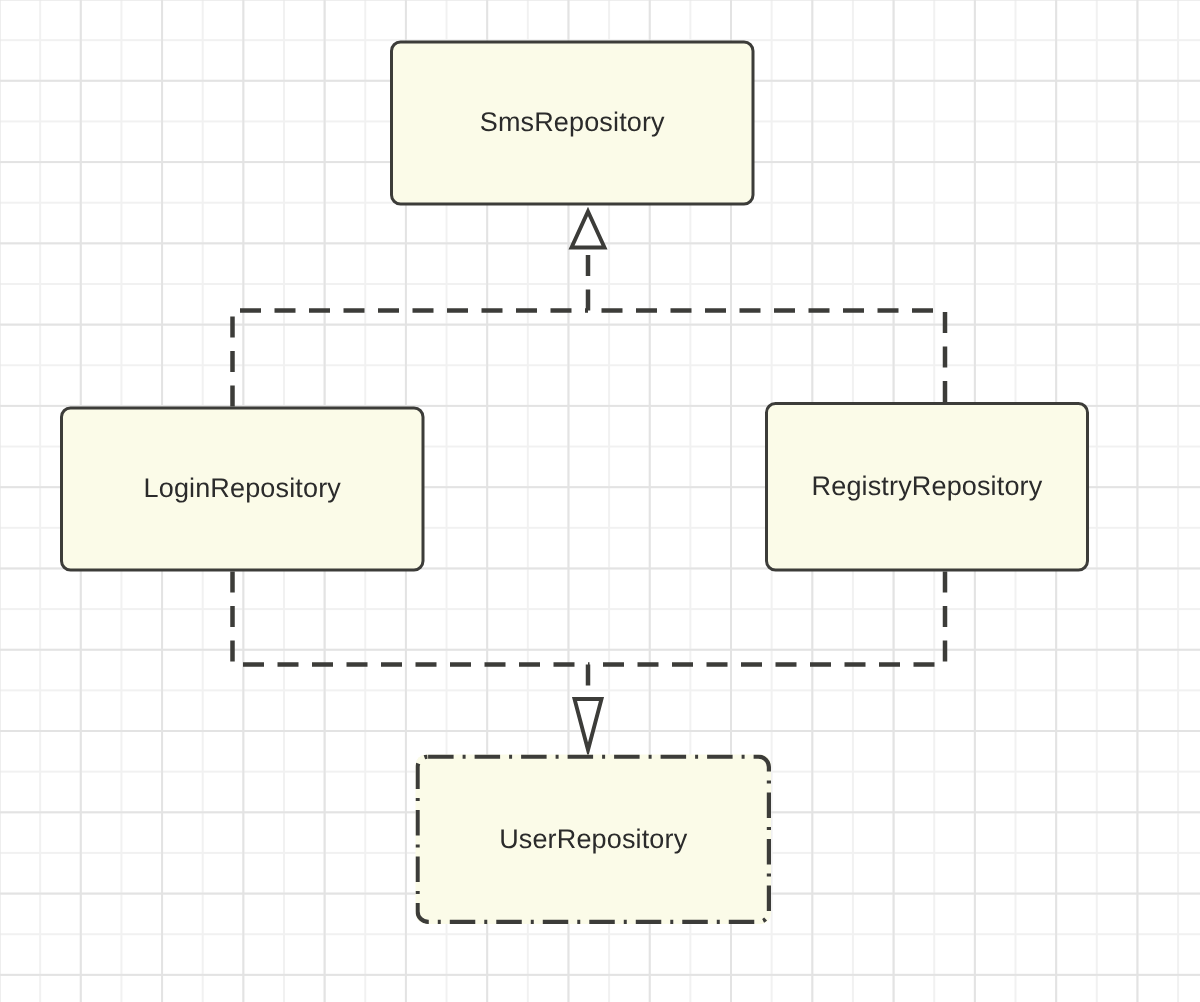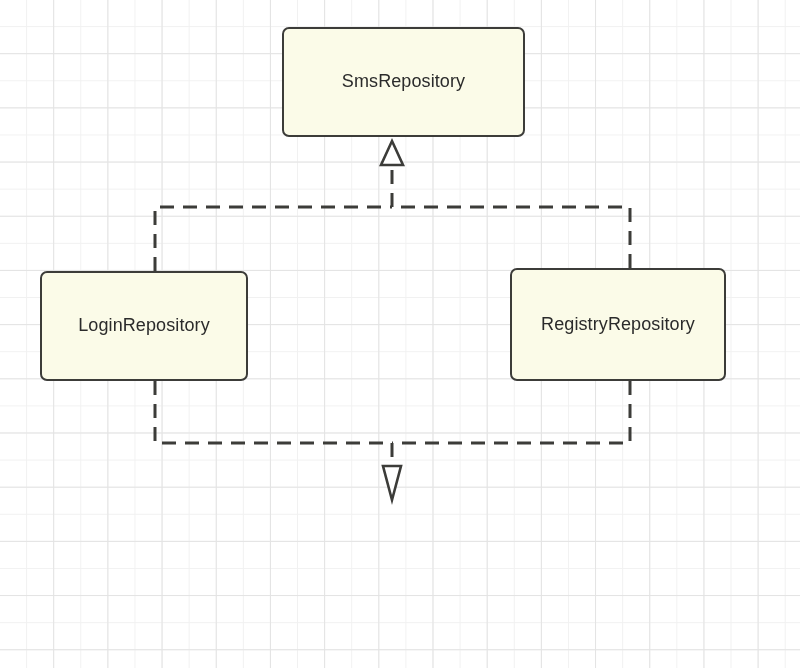--- a/index.html
+++ b/index.html
@@ -82,26 +82,32 @@
     <polygon points="392,141 403,165 381,165" fill="#ffffff" stroke="#3c3c39" stroke-width="2.6" stroke-linejoin="miter"></polygon>
 
     <path d="M 155 381 L 155 443 L 392 443" fill="none" stroke="#3c3c39" stroke-width="3" stroke-dasharray="14 9" stroke-linecap="butt"></path>
     <path d="M 630 381 L 630 443 L 392 443" fill="none" stroke="#3c3c39" stroke-width="3" stroke-dasharray="14 9" stroke-linecap="butt"></path>
 
     <path d="M 392 443 L 392 468" fill="none" stroke="#3c3c39" stroke-width="3" stroke-dasharray="14 9" stroke-linecap="butt"></path>
 
     <polygon points="392,500 401,466 383,466" fill="#ffffff" stroke="#3c3c39" stroke-width="2.6" stroke-linejoin="miter"></polygon>
   </svg>
 
-  <div class="node solid" style="left:282px; top:27px; width:243px; height:110px;">
+  <div class="node solid" style="left:260px; top:27px; width:243px; height:110px;">
     <span class="node-label">SmsRepository</span>
   </div>
 
-  <div class="node solid" style="left:40px; top:271px; width:208px; height:110px;">
+  <div class="node solid" style="left:40px; top:271px; width:243px; height:110px;">
     <span class="node-label">LoginRepository</span>
   </div>
 
   <div class="node solid" style="left:510px; top:268px; width:216px; height:113px;">
     <span class="node-label">RegistryRepository</span>
   </div>
 
+  <div class="node dashdot" style="left:277px; top:503px; width:237px; height:113px;">
+    <svg class="dashdot-frame" viewBox="0 0 237 113" width="237" height="113" xmlns="http://www.w3.org/2000/svg" preserveAspectRatio="none">
+      <rect x="1.4" y="1.4" width="234.2" height="110.2" rx="7" ry="7" fill="#fbfbe8" stroke="#3c3c39" stroke-width="2.8" stroke-dasharray="17 6 2 6" stroke-linecap="butt"></rect>
+    </svg>
+    <span class="node-label">UserRepository</span>
+  </div>
 
 </div>
 
 </body></html>

